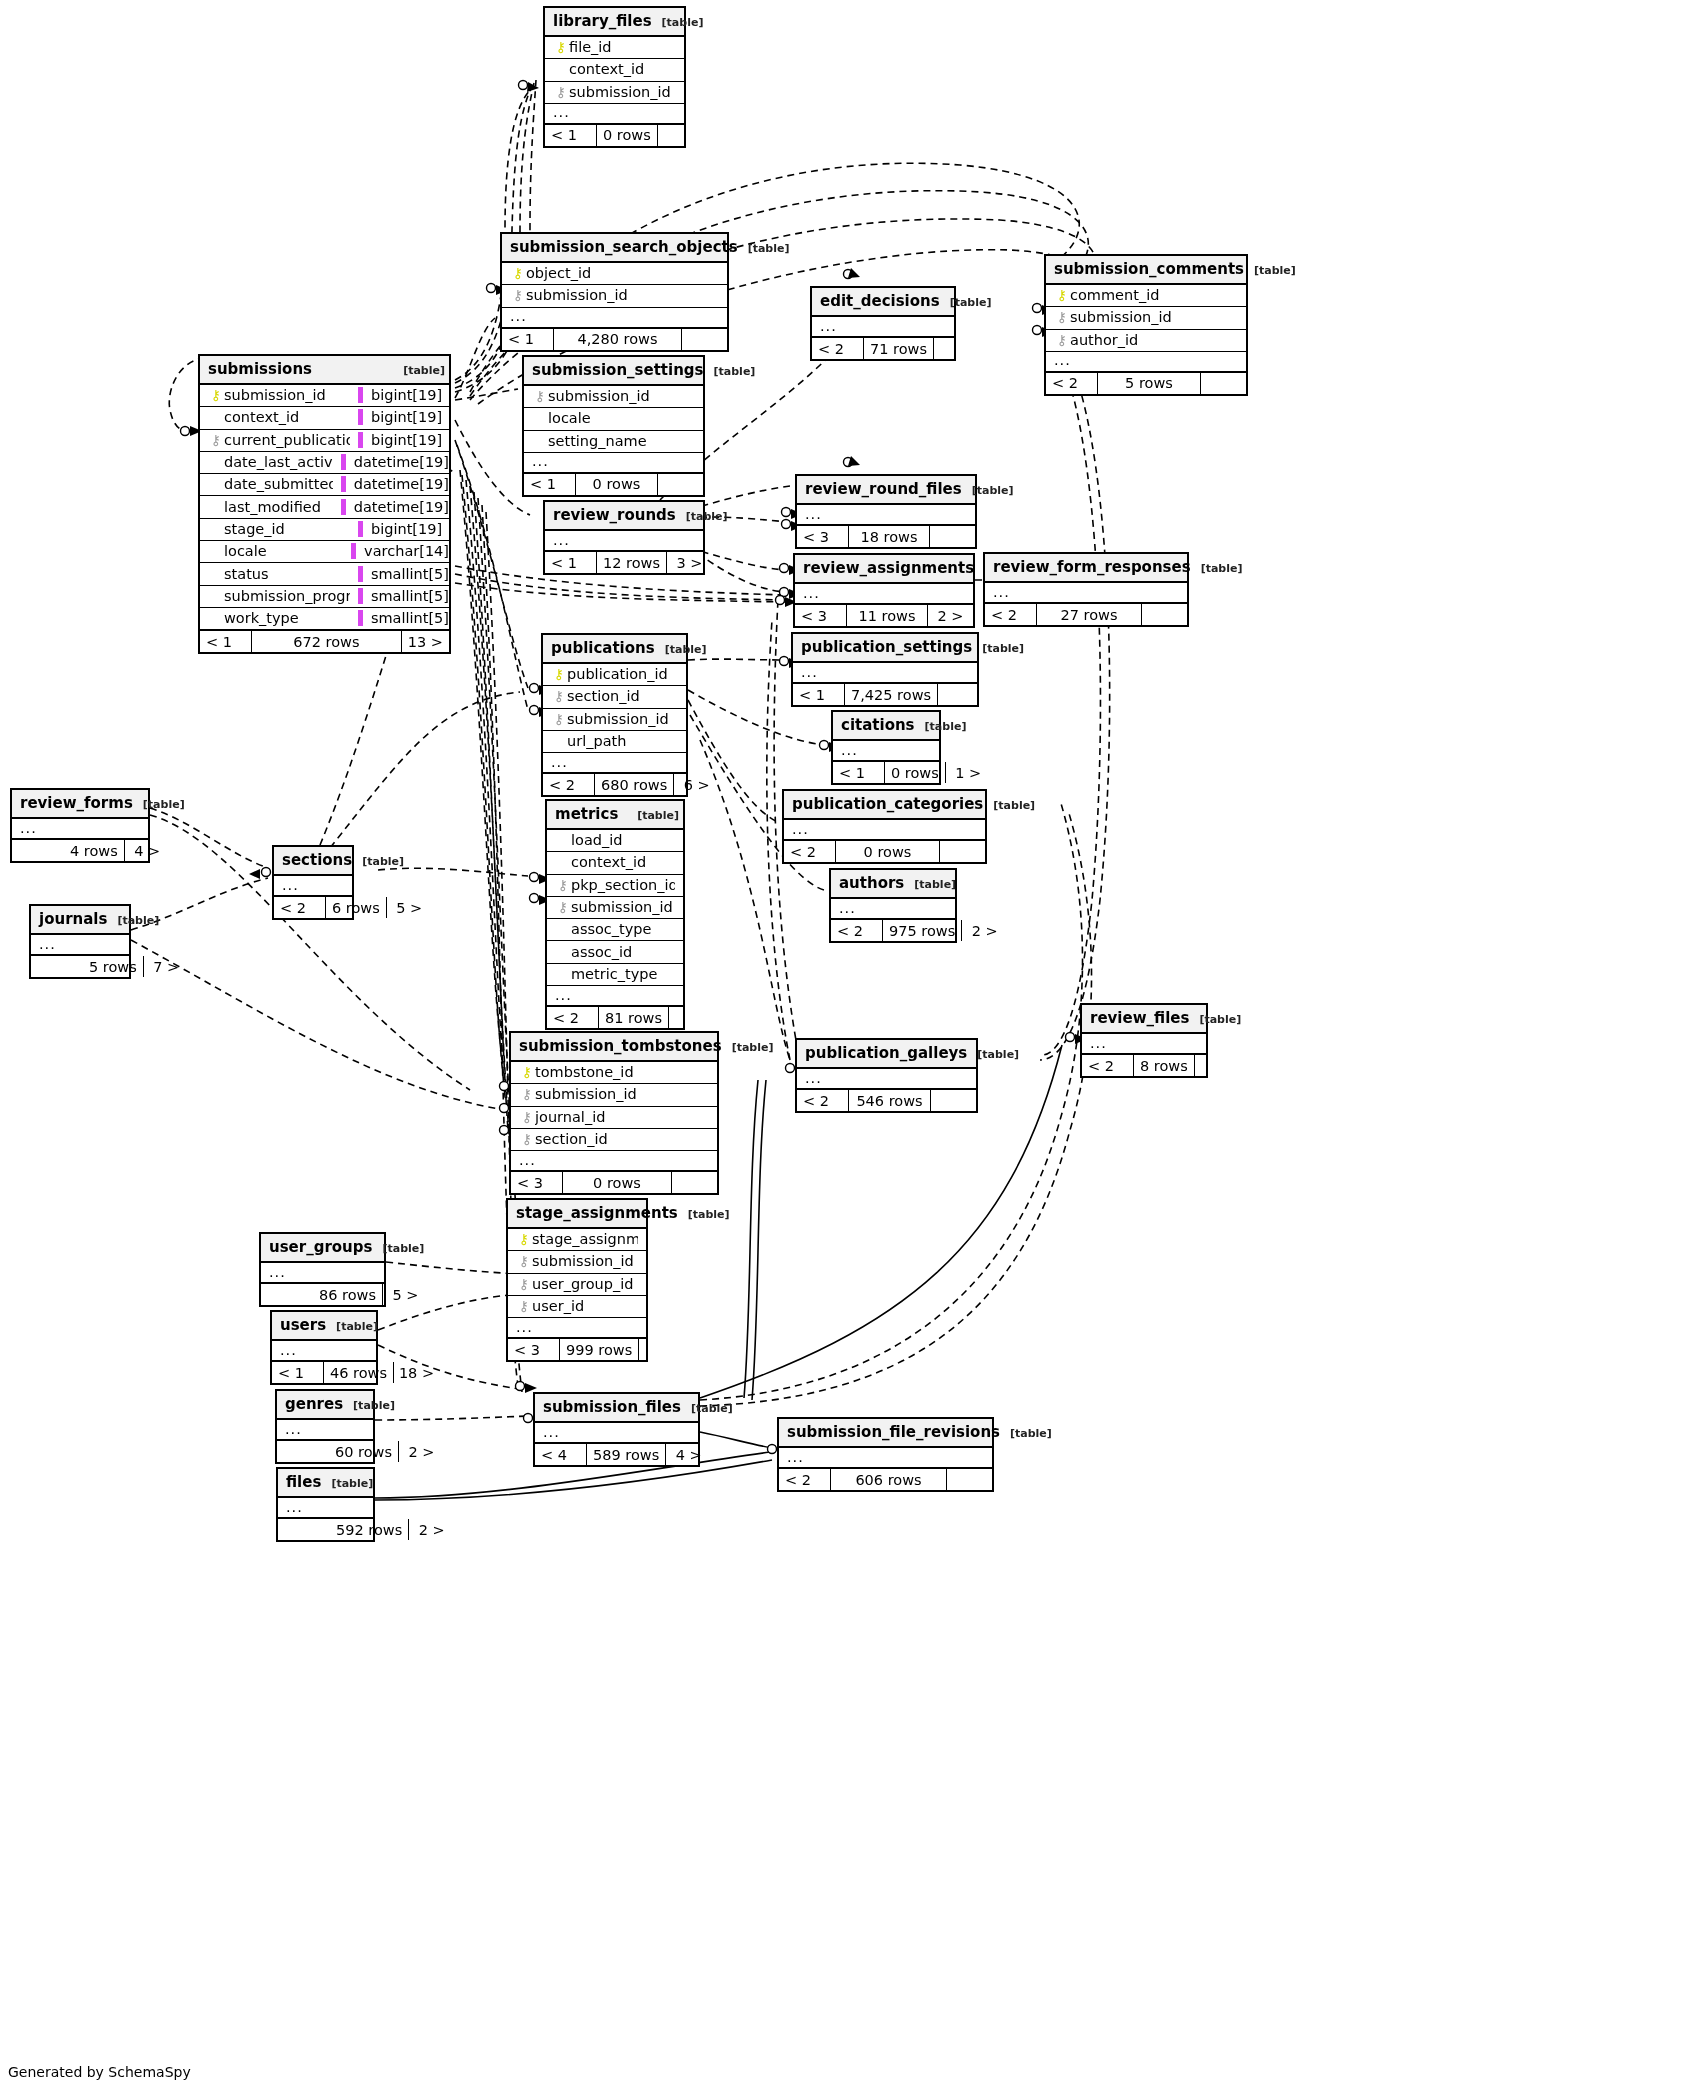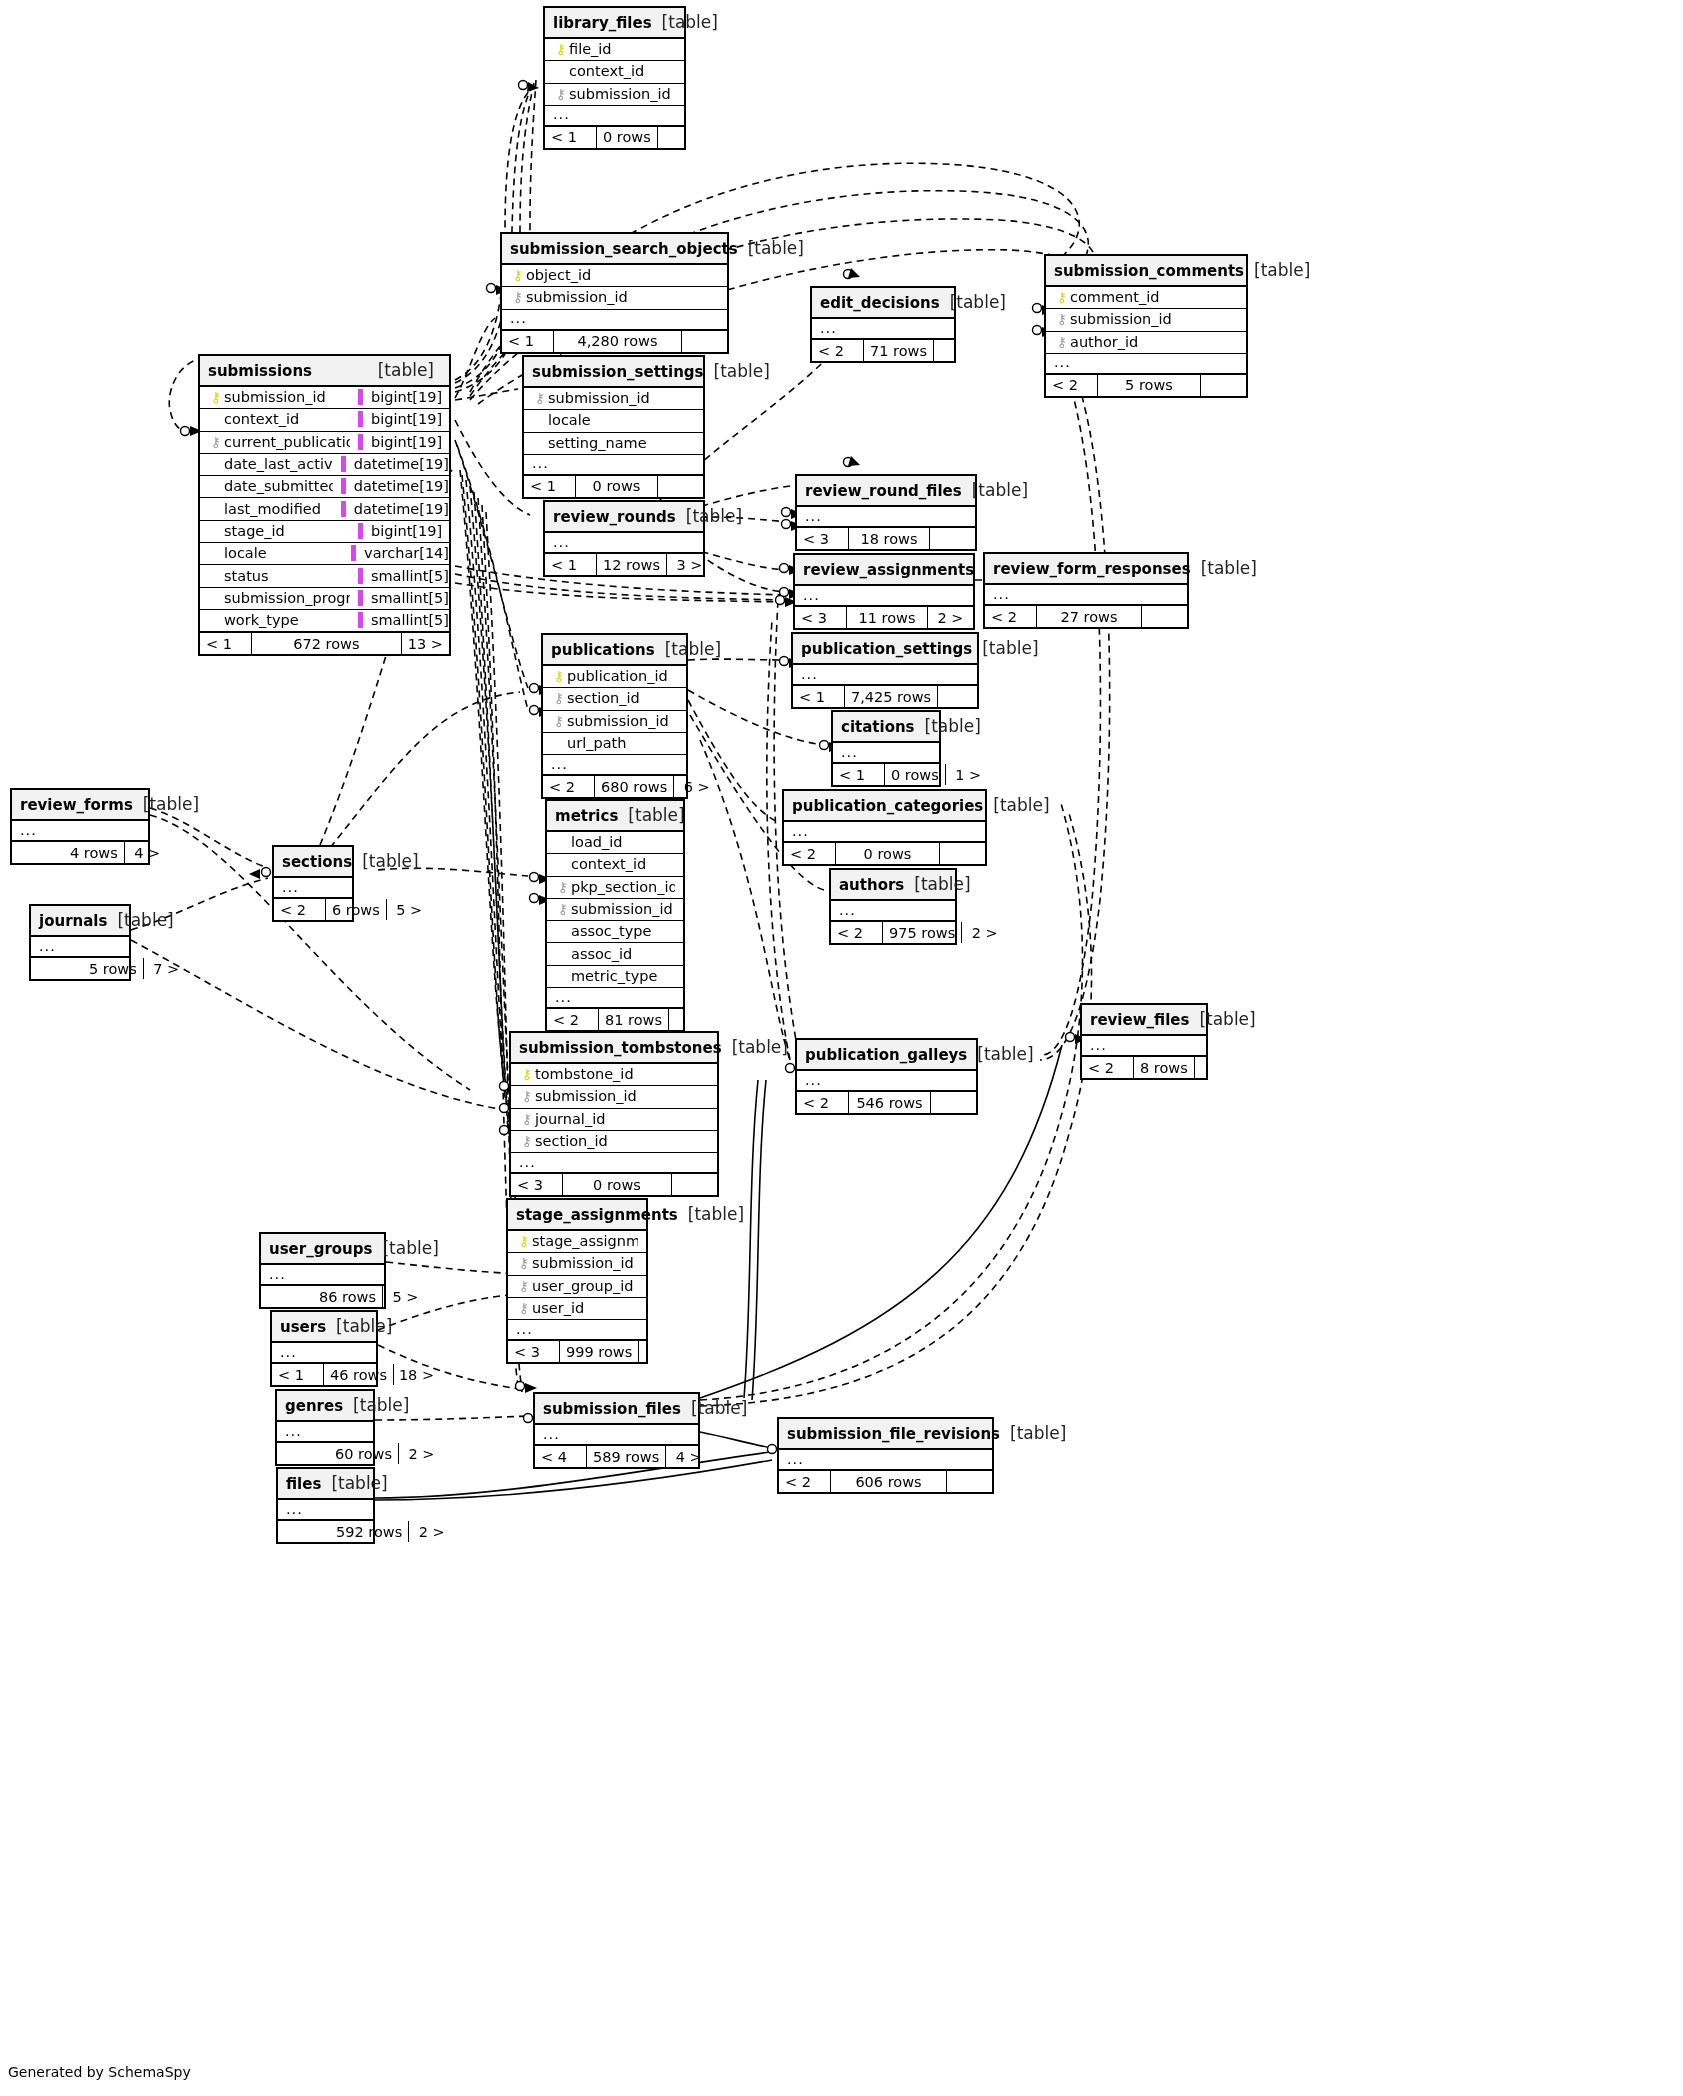--- a/index.html
+++ b/index.html
@@ -14,27 +14,27 @@
     position:absolute;
     background:#fff;
     border:2px solid #000;
     box-sizing:border-box;
     font-size:14.5px;
     color:#000;
   }
   .tbl .hdr{
     background:#f2f2f2;
     border-bottom:2px solid #000;
-    padding:4px 15px 5px 8px;
+    padding:4px 4px 5px 8px;
     display:flex;align-items:baseline;justify-content:space-between;
     white-space:nowrap;
     gap:10px;
   }
   .tbl .hdr .tname{font-weight:bold;font-size:15px;}
-  .tbl .hdr .ttag{font-size:17px;color:#222;font-weight:normal;}
+  .tbl .hdr .ttag{font-size:11px;color:#222;font-weight:bold;}
   .tbl .col{
     border-bottom:1px solid #000;
     padding:3px 8px 4px 8px;
     display:flex;align-items:center;
     white-space:nowrap;
     box-sizing:border-box;
     height:22.3px;
   }
   .tbl .col:last-of-type{border-bottom:2px solid #000;}
   .tbl .col .kw{width:16px;flex:0 0 16px;display:inline-block;text-align:center;}

